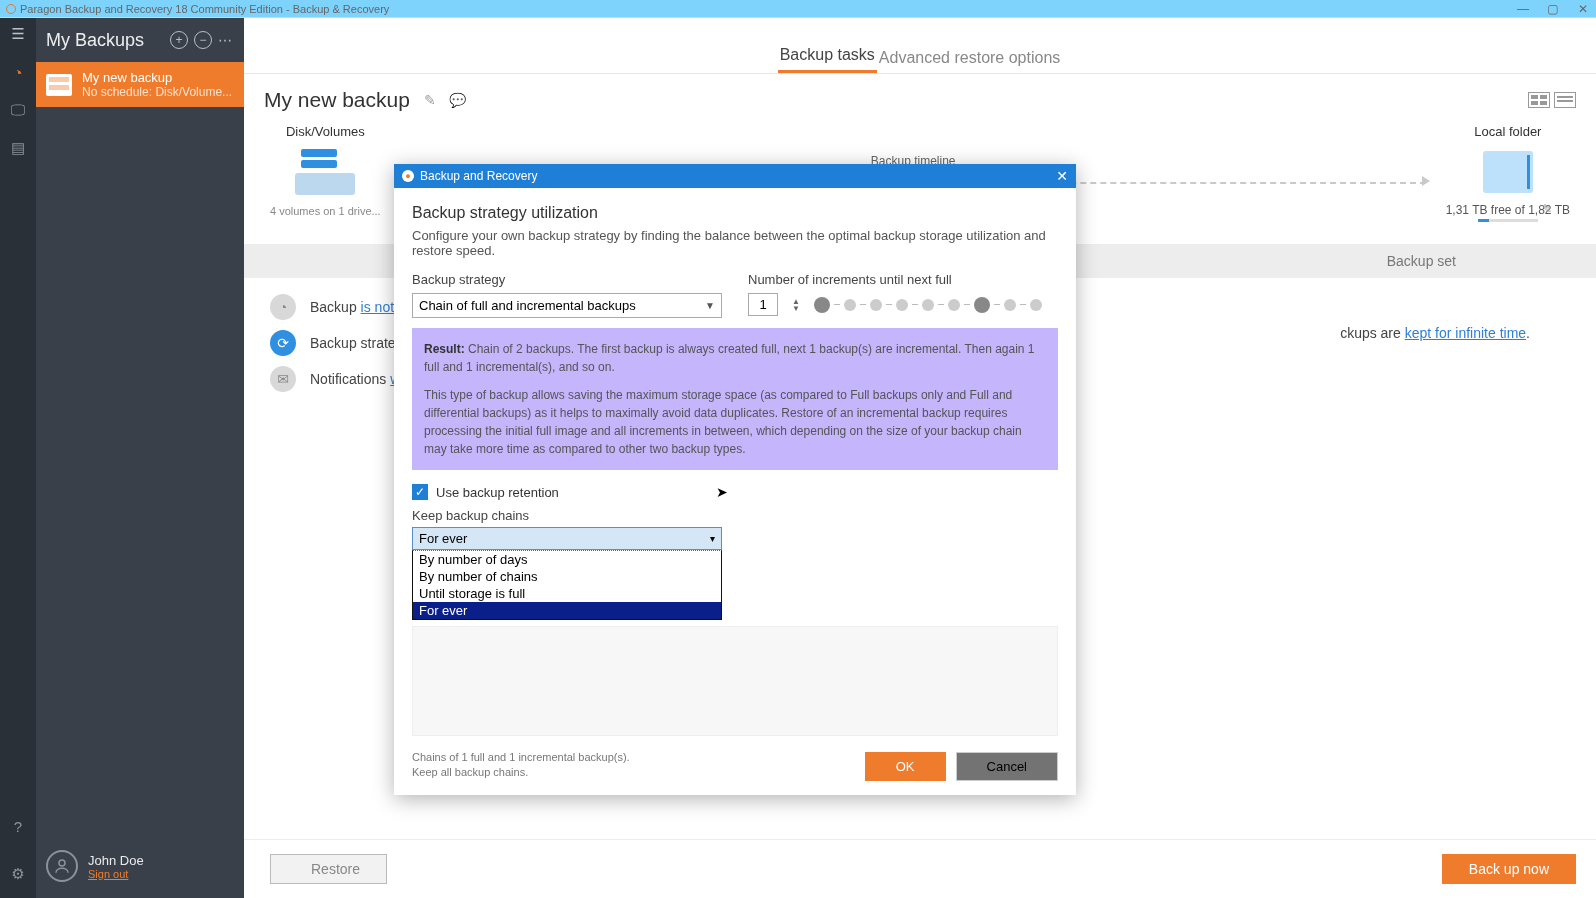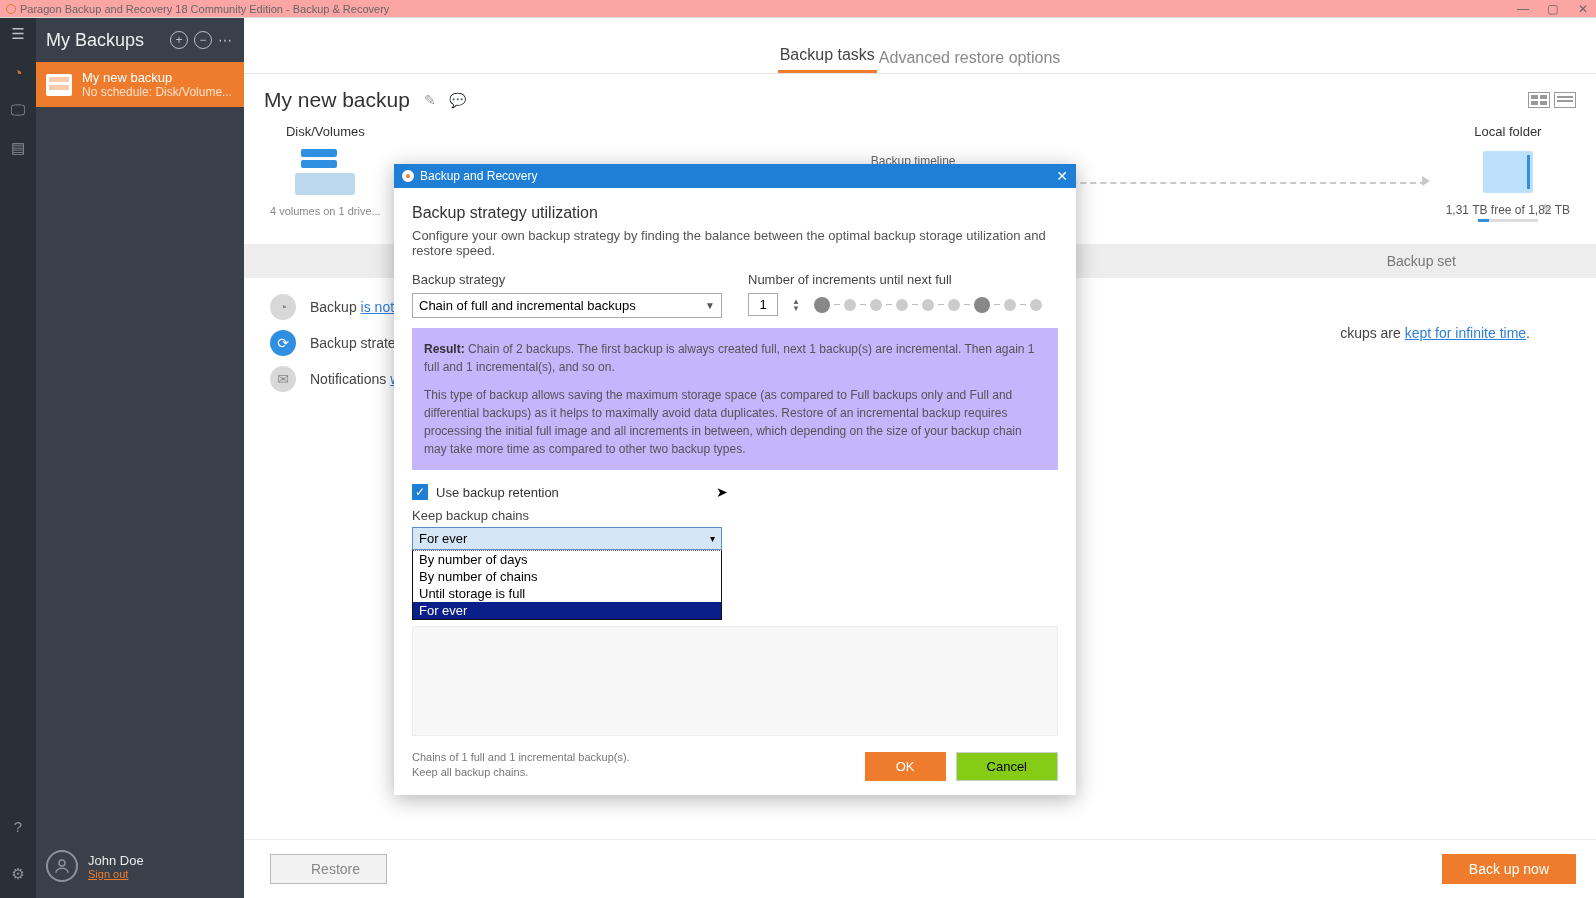--- a/index.html
+++ b/index.html
@@ -1,19 +1,19 @@
 <!DOCTYPE html>
 <html><head>
 <meta charset="utf-8">
 <style>
 * { margin: 0; padding: 0; box-sizing: border-box; font-family: 'Segoe UI', Tahoma, sans-serif; }
 body { width: 1596px; height: 898px; overflow: hidden; background: #fff; position: relative; }
 
 
-.titlebar { height: 18px; background: #fca5a5; display: flex; align-items: center; padding: 0 6px; font-size: 11px; color: #666; border-bottom: 1px solid #d8d8d8; }
+.titlebar { height: 18px; background: #7dd3fc; display: flex; align-items: center; padding: 0 6px; font-size: 11px; color: #666; border-bottom: 1px solid #d8d8d8; }
 .titlebar .tb-icon { width: 10px; height: 10px; border-radius: 50%; border: 1px solid #e8772e; margin-right: 4px; display:inline-block;}
 .titlebar .winbtns { margin-left: auto; display: flex; gap: 16px; color: #666; font-size: 12px;}
 .titlebar .winbtn { width:14px; text-align:center; cursor:pointer;}
 
 
 .app { display: flex; height: calc(100% - 18px); }
 
 
 .rail { width: 36px; background: #2a3038; display: flex; flex-direction: column; align-items: center; padding-top: 6px; gap: 18px; color:#aab; }
 .rail .rail-icon { width:20px; height:20px; display:flex; align-items:center; justify-content:center; font-size:15px; color:#8a939d;}
@@ -125,21 +125,21 @@
 .dd-open { position:relative; width:310px;}
 .dd-top { border:1px solid #5b8ec4; background:#d5e6f7; padding:3px 6px; font-size:13px; display:flex; align-items:center;}
 .dd-top .caret{margin-left:auto;font-size:10px;}
 .dd-list { border:1px solid #111; border-top:1px dotted #666; background:#fff; font-size:13px;}
 .dd-item { padding:1px 6px; }
 .dd-item.sel { background:#0a1f8a; color:#fff;}
 
 .bigwhite { background:#f7f7f7; height:110px; margin-top:6px; border:1px solid #eee;}
 .modal-footer { display:flex; align-items:flex-end; margin-top:14px; gap:10px;}
 .mf-text { font-size:11px; color:#777; line-height:1.4; flex:1;}
-.mbtn { padding:6px 30px; font-size:13px; border:1px solid #ccc; background:#84cc16;}
+.mbtn { padding:6px 30px; font-size:13px; border:1px solid #ccc; background:#737373;}
 .mbtn.ok { background:#ef7c2d; color:#fff; border-color:#ef7c2d;}
 
 .cursor { position:absolute; left:716px; top:484px; font-size:14px; color:#000; z-index:200; pointer-events:none;}
 </style>
 </head>
 <body>
 
 <div class="titlebar">
   <span class="tb-icon"></span>
   <span>Paragon Backup and Recovery 18 Community Edition - Backup &amp; Recovery</span>

